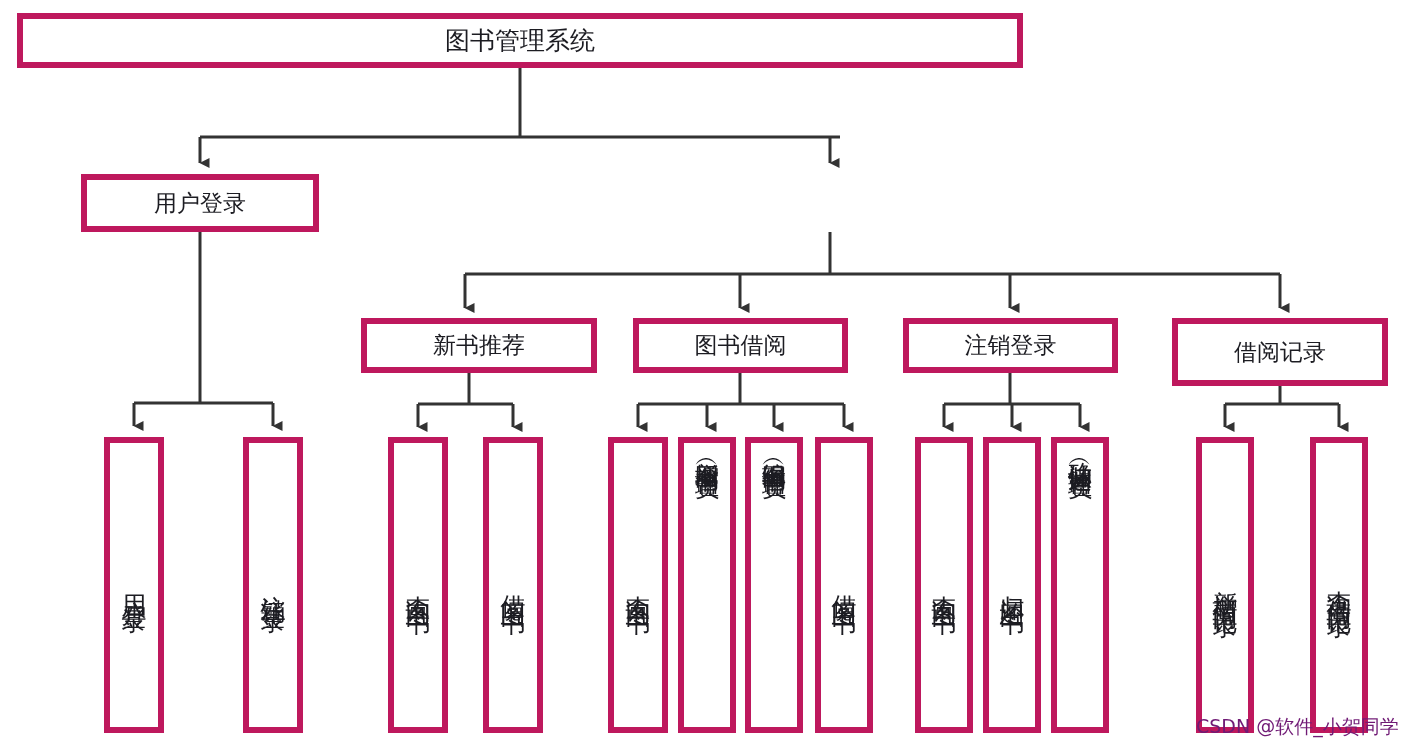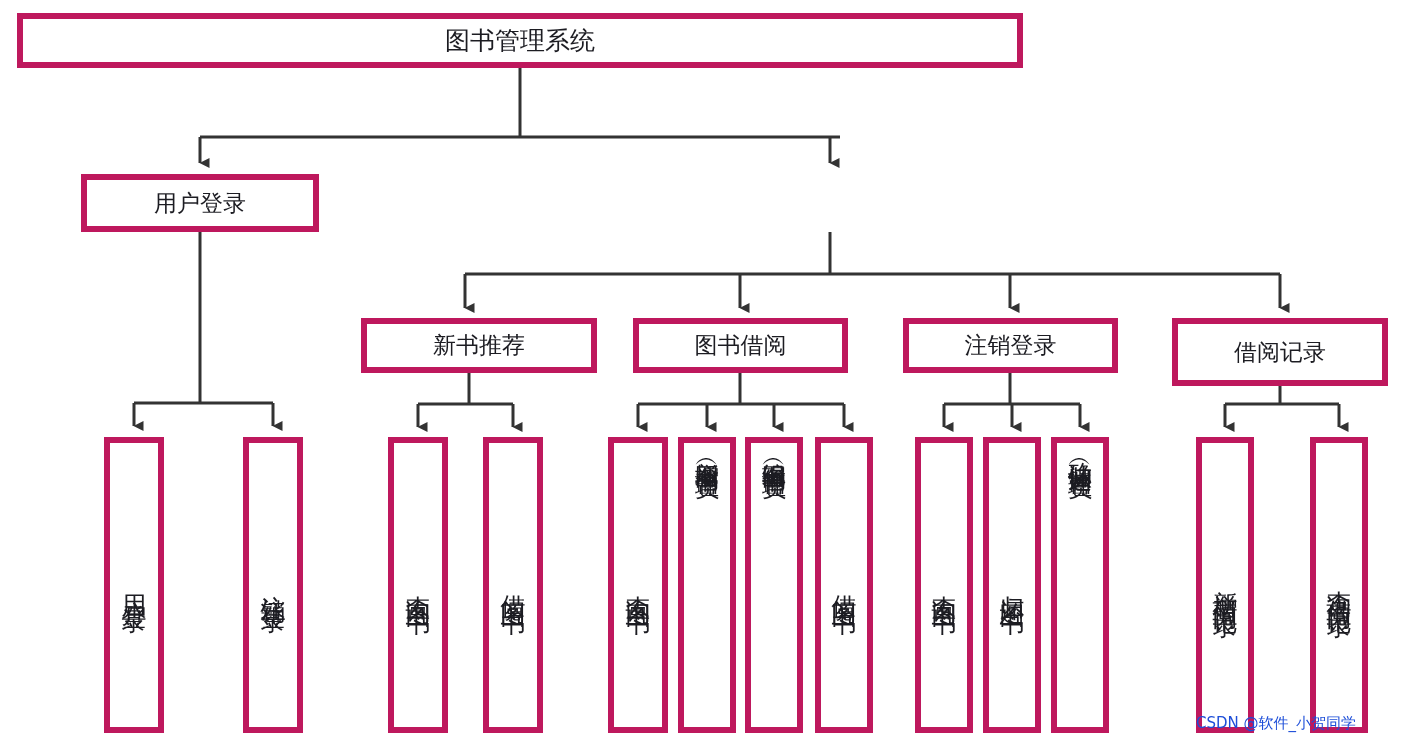--- a/index.html
+++ b/index.html
@@ -62,22 +62,22 @@
   }
   .node.vertical.fit .label {
     font-size: 24px;
     letter-spacing: 2px;
   }
   .node.vertical.centered {
     align-items: center;
   }
   .watermark {
     position: absolute;
-    color: #1d4ed8;
-    font-size: 15px;
+    color: #701a75;
+    font-size: 19px;
     white-space: nowrap;
     font-family: "DejaVu Sans", "Liberation Sans", sans-serif;
   }
 </style>
 </head>
 <body>
 
 <div id="canvas">
 
   <svg class="wires" viewBox="0 0 1405 747">

